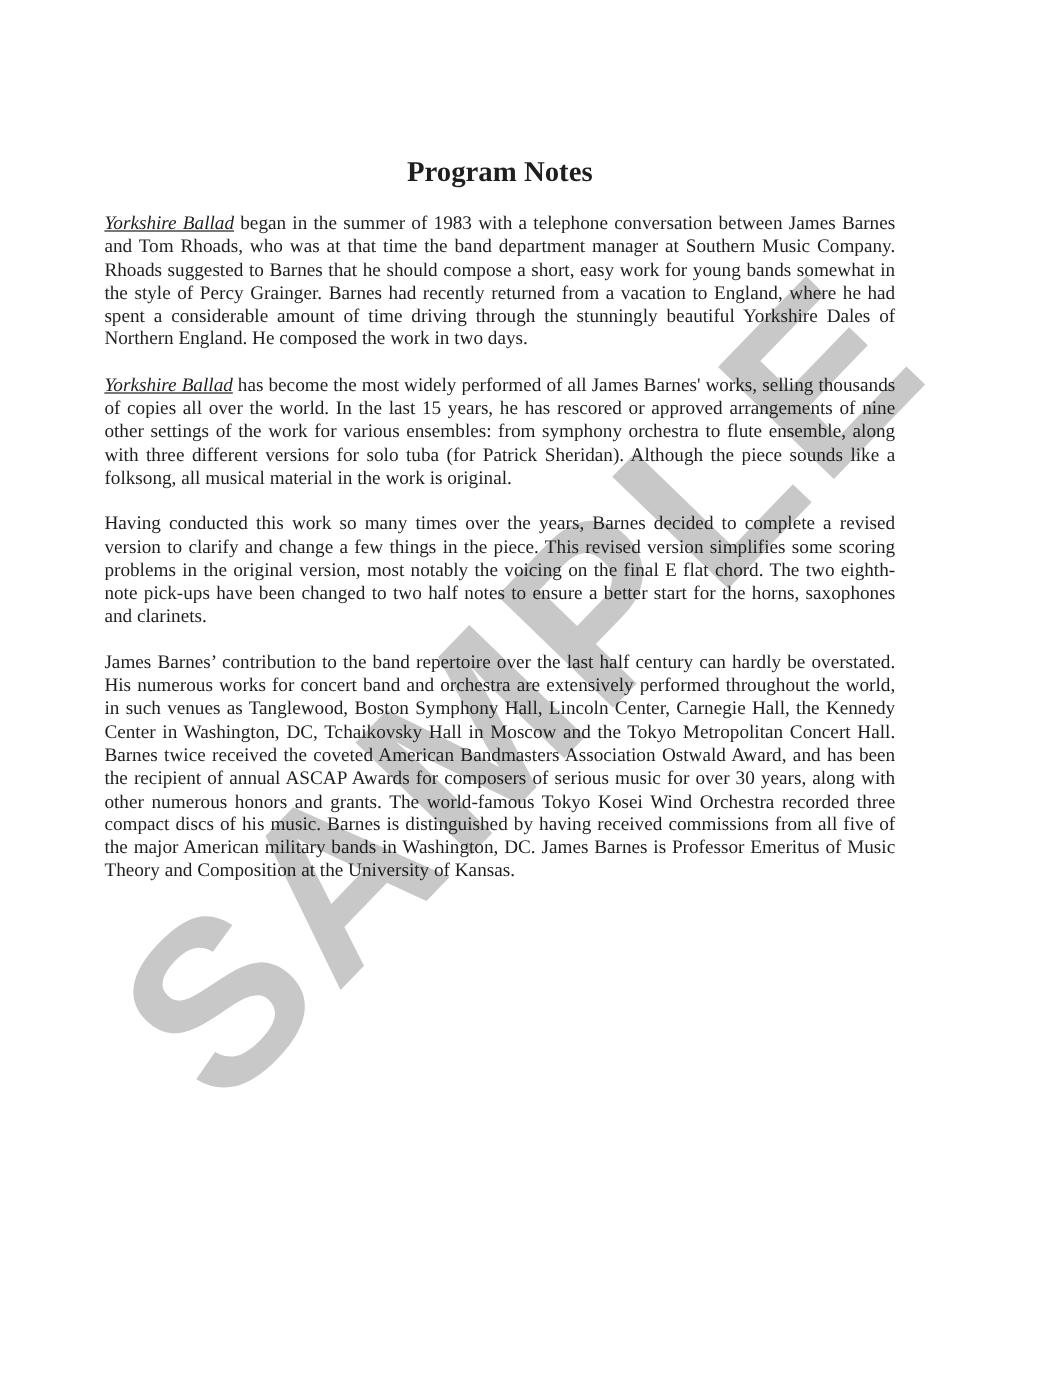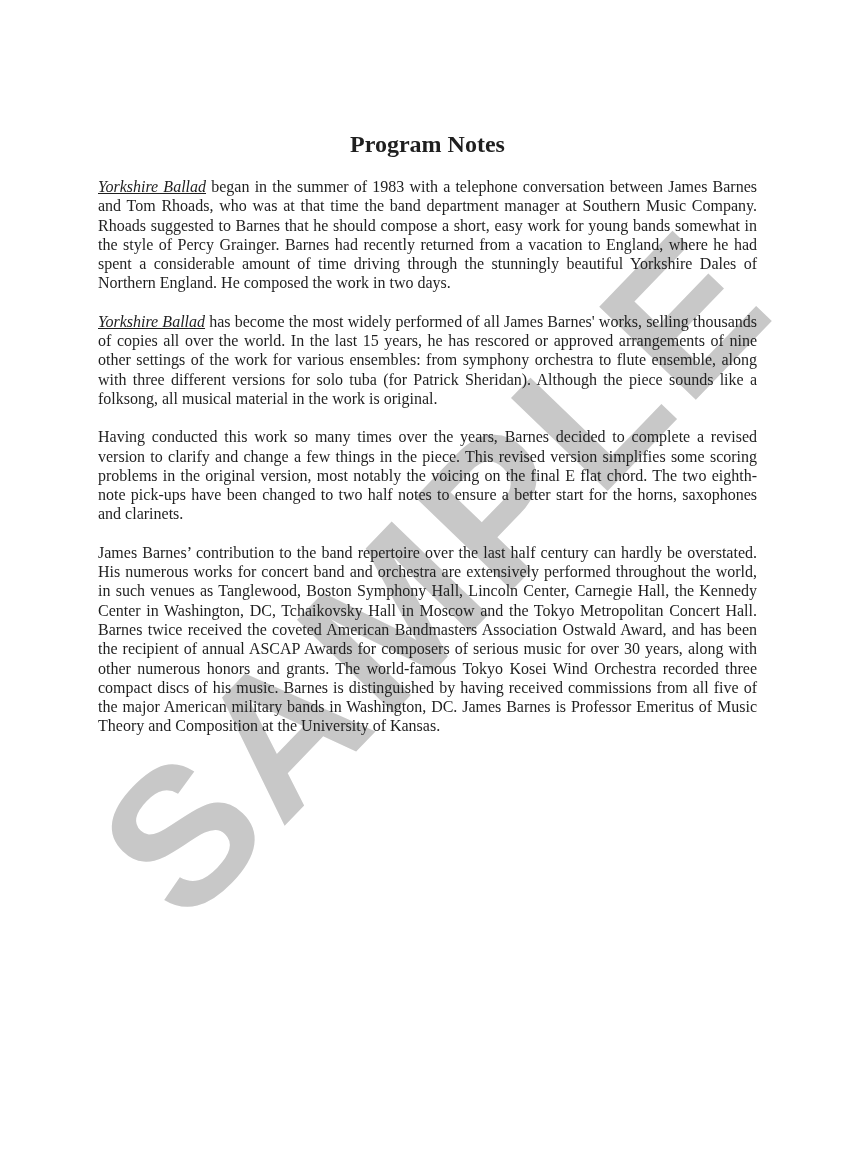--- a/index.html
+++ b/index.html
@@ -25,21 +25,21 @@
     font-weight: bold;
     font-size: 195px;
     letter-spacing: 0.04em;
     color: #c8c8c8;
     white-space: nowrap;
     z-index: 0;
     user-select: none;
   }
   .content {
     position: absolute;
-    left: 98px;
+    left: 87px;
     top: 0;
     width: 659px;
     z-index: 1;
   }
   .section-title {
     font-size: 24px;
     line-height: 26px;
     font-weight: bold;
     text-align: center;
     margin: 0 0 20px 0;

